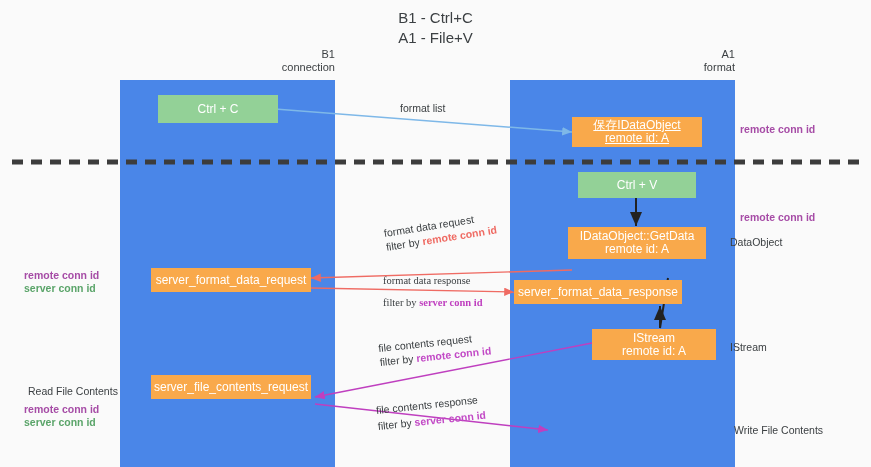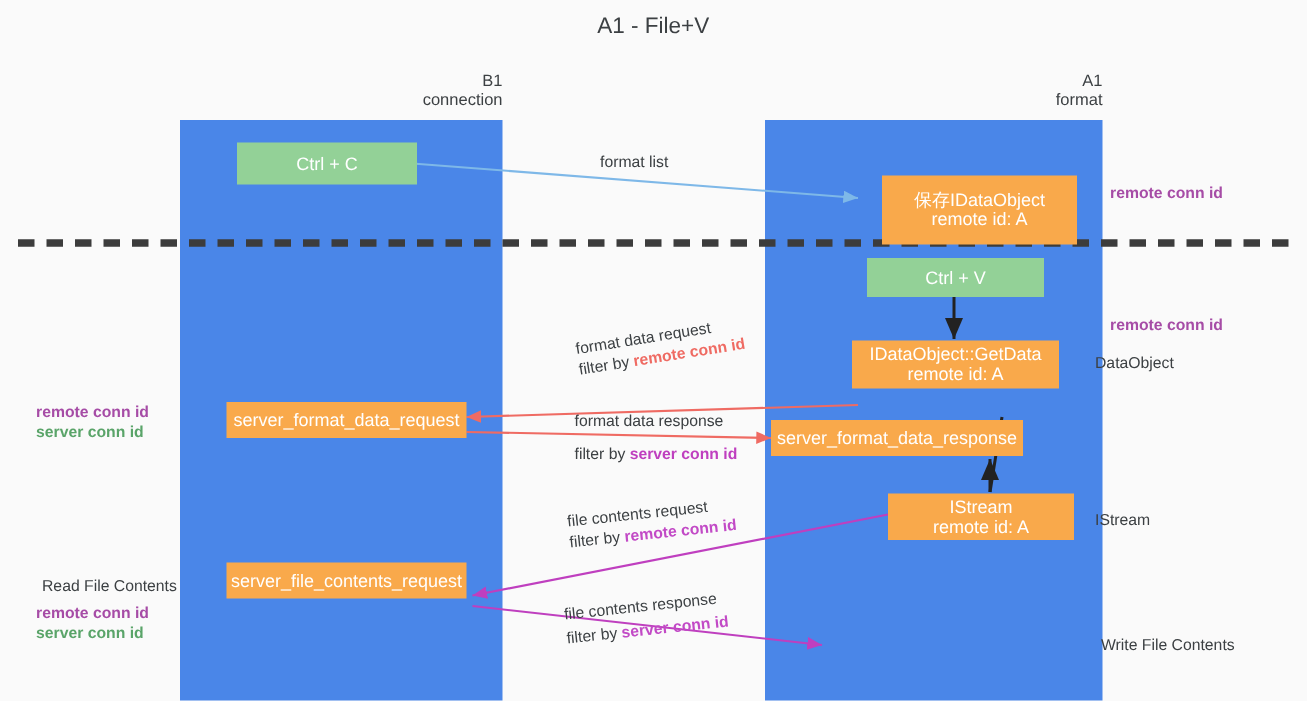--- a/index.html
+++ b/index.html
@@ -57,20 +57,21 @@
   .side-label.plain{color:#3c4043;font-weight:normal;}
 
   svg.overlay{position:absolute;left:0;top:0;width:871px;height:467px;pointer-events:none;}
 </style>
 </head>
 <body>
 
 <div id="root">
 
   <div class="title">
+    <span>B1 - Ctrl+C</span>
     <span>A1 - File+V</span>
   </div>
 
   <div class="lane lane-b1"></div>
   <div class="lane lane-a1"></div>
 
   <div class="col-head" style="left:120px;top:48px;width:215px;">
     <span class="l1">B1</span>
     <span class="l2">connection</span>
   </div>
@@ -110,21 +111,21 @@
 
     <path d="M592,343 L315,397" stroke="#bf3fbf" stroke-width="1.4" fill="none" marker-end="url(#arrow-magenta)"></path>
 
     <path d="M315,404 L548,430" stroke="#bf3fbf" stroke-width="1.4" fill="none" marker-end="url(#arrow-magenta)"></path>
   </svg>
 
   <div class="box green" style="left:158px;top:95px;width:120px;height:28px;">
     <span>Ctrl + C</span>
   </div>
 
-  <div class="box orange" style="left:588px;top:117px;width:130px;height:46px;">
+  <div class="box orange" style="left:572px;top:117px;width:130px;height:30px;text-decoration:underline;">
     <span>保存IDataObject</span>
     <span class="sub">remote id: A</span>
   </div>
 
   <div class="box green" style="left:578px;top:172px;width:118px;height:26px;">
     <span>Ctrl + V</span>
   </div>
 
   <div class="box orange" style="left:568px;top:227px;width:138px;height:32px;">
     <span>IDataObject::GetData</span>
@@ -151,21 +152,21 @@
 
   <div class="edge-label" style="left:400px;top:101px;">
     <span>format list</span>
   </div>
 
   <div class="edge-label rot-up" style="left:385px;top:226px;">
     <div><span>format data request</span></div>
     <div><span>filter by </span><span class="hi-red">remote conn id</span></div>
   </div>
 
-  <div class="edge-label" style="left:383px;top:274px;">
+  <div class="edge-label" style="left:383px;top:274px;font-family:Liberation Serif, serif;">
     <div><span>format data response</span></div>
     <div style="margin-top:8px;"><span>filter by </span><span class="hi-magenta">server conn id</span></div>
   </div>
 
   <div class="edge-label rot-up6" style="left:379px;top:341px;">
     <div><span>file contents request</span></div>
     <div><span>filter by </span><span class="hi-purple">remote conn id</span></div>
   </div>
 
   <div class="edge-label rot-up6" style="left:377px;top:403px;">

